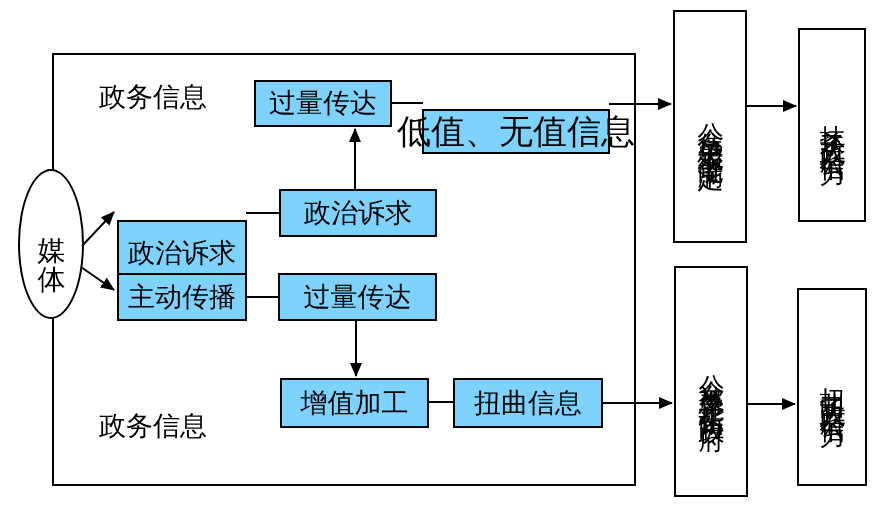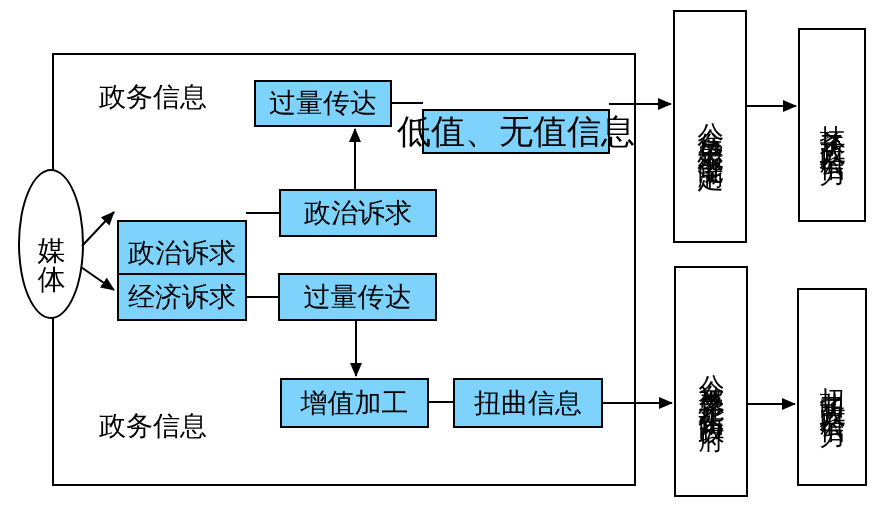--- a/index.html
+++ b/index.html
@@ -70,21 +70,21 @@
   <div class="abs region-label" style="left:99px;top:413px;">政务信息</div>
 
   <div class="abs node" style="left:254px;top:80px;width:138px;height:47px;">过量传达</div>
 
   <div class="abs node" style="left:422px;top:81px;width:188px;height:45px;font-size:34px;margin-top:28px;">低值、无值信息</div>
 
   <div class="abs node" style="left:117px;top:189px;width:130px;height:66px;margin-top:31px;">政治诉求</div>
 
   <div class="abs node" style="left:279px;top:189px;width:158px;height:48px;">政治诉求</div>
 
-  <div class="abs node" style="left:117px;top:273px;width:130px;height:48px;">经济诉求</div>
+  <div class="abs node" style="left:117px;top:273px;width:130px;height:48px;">主动传播</div>
 
   <div class="abs node" style="left:278px;top:273px;width:159px;height:48px;">过量传达</div>
 
   <div class="abs node" style="left:453px;top:378px;width:150px;height:50px;">扭曲信息</div>
 
   <div class="abs node" style="left:280px;top:378px;width:149px;height:50px;">增值加工</div>
 
   <div class="abs vnode" style="left:673px;top:10px;width:74px;height:233px;">
     <div class="vtext" style="height:158px;">公众信息需求不能满足</div>
   </div>

